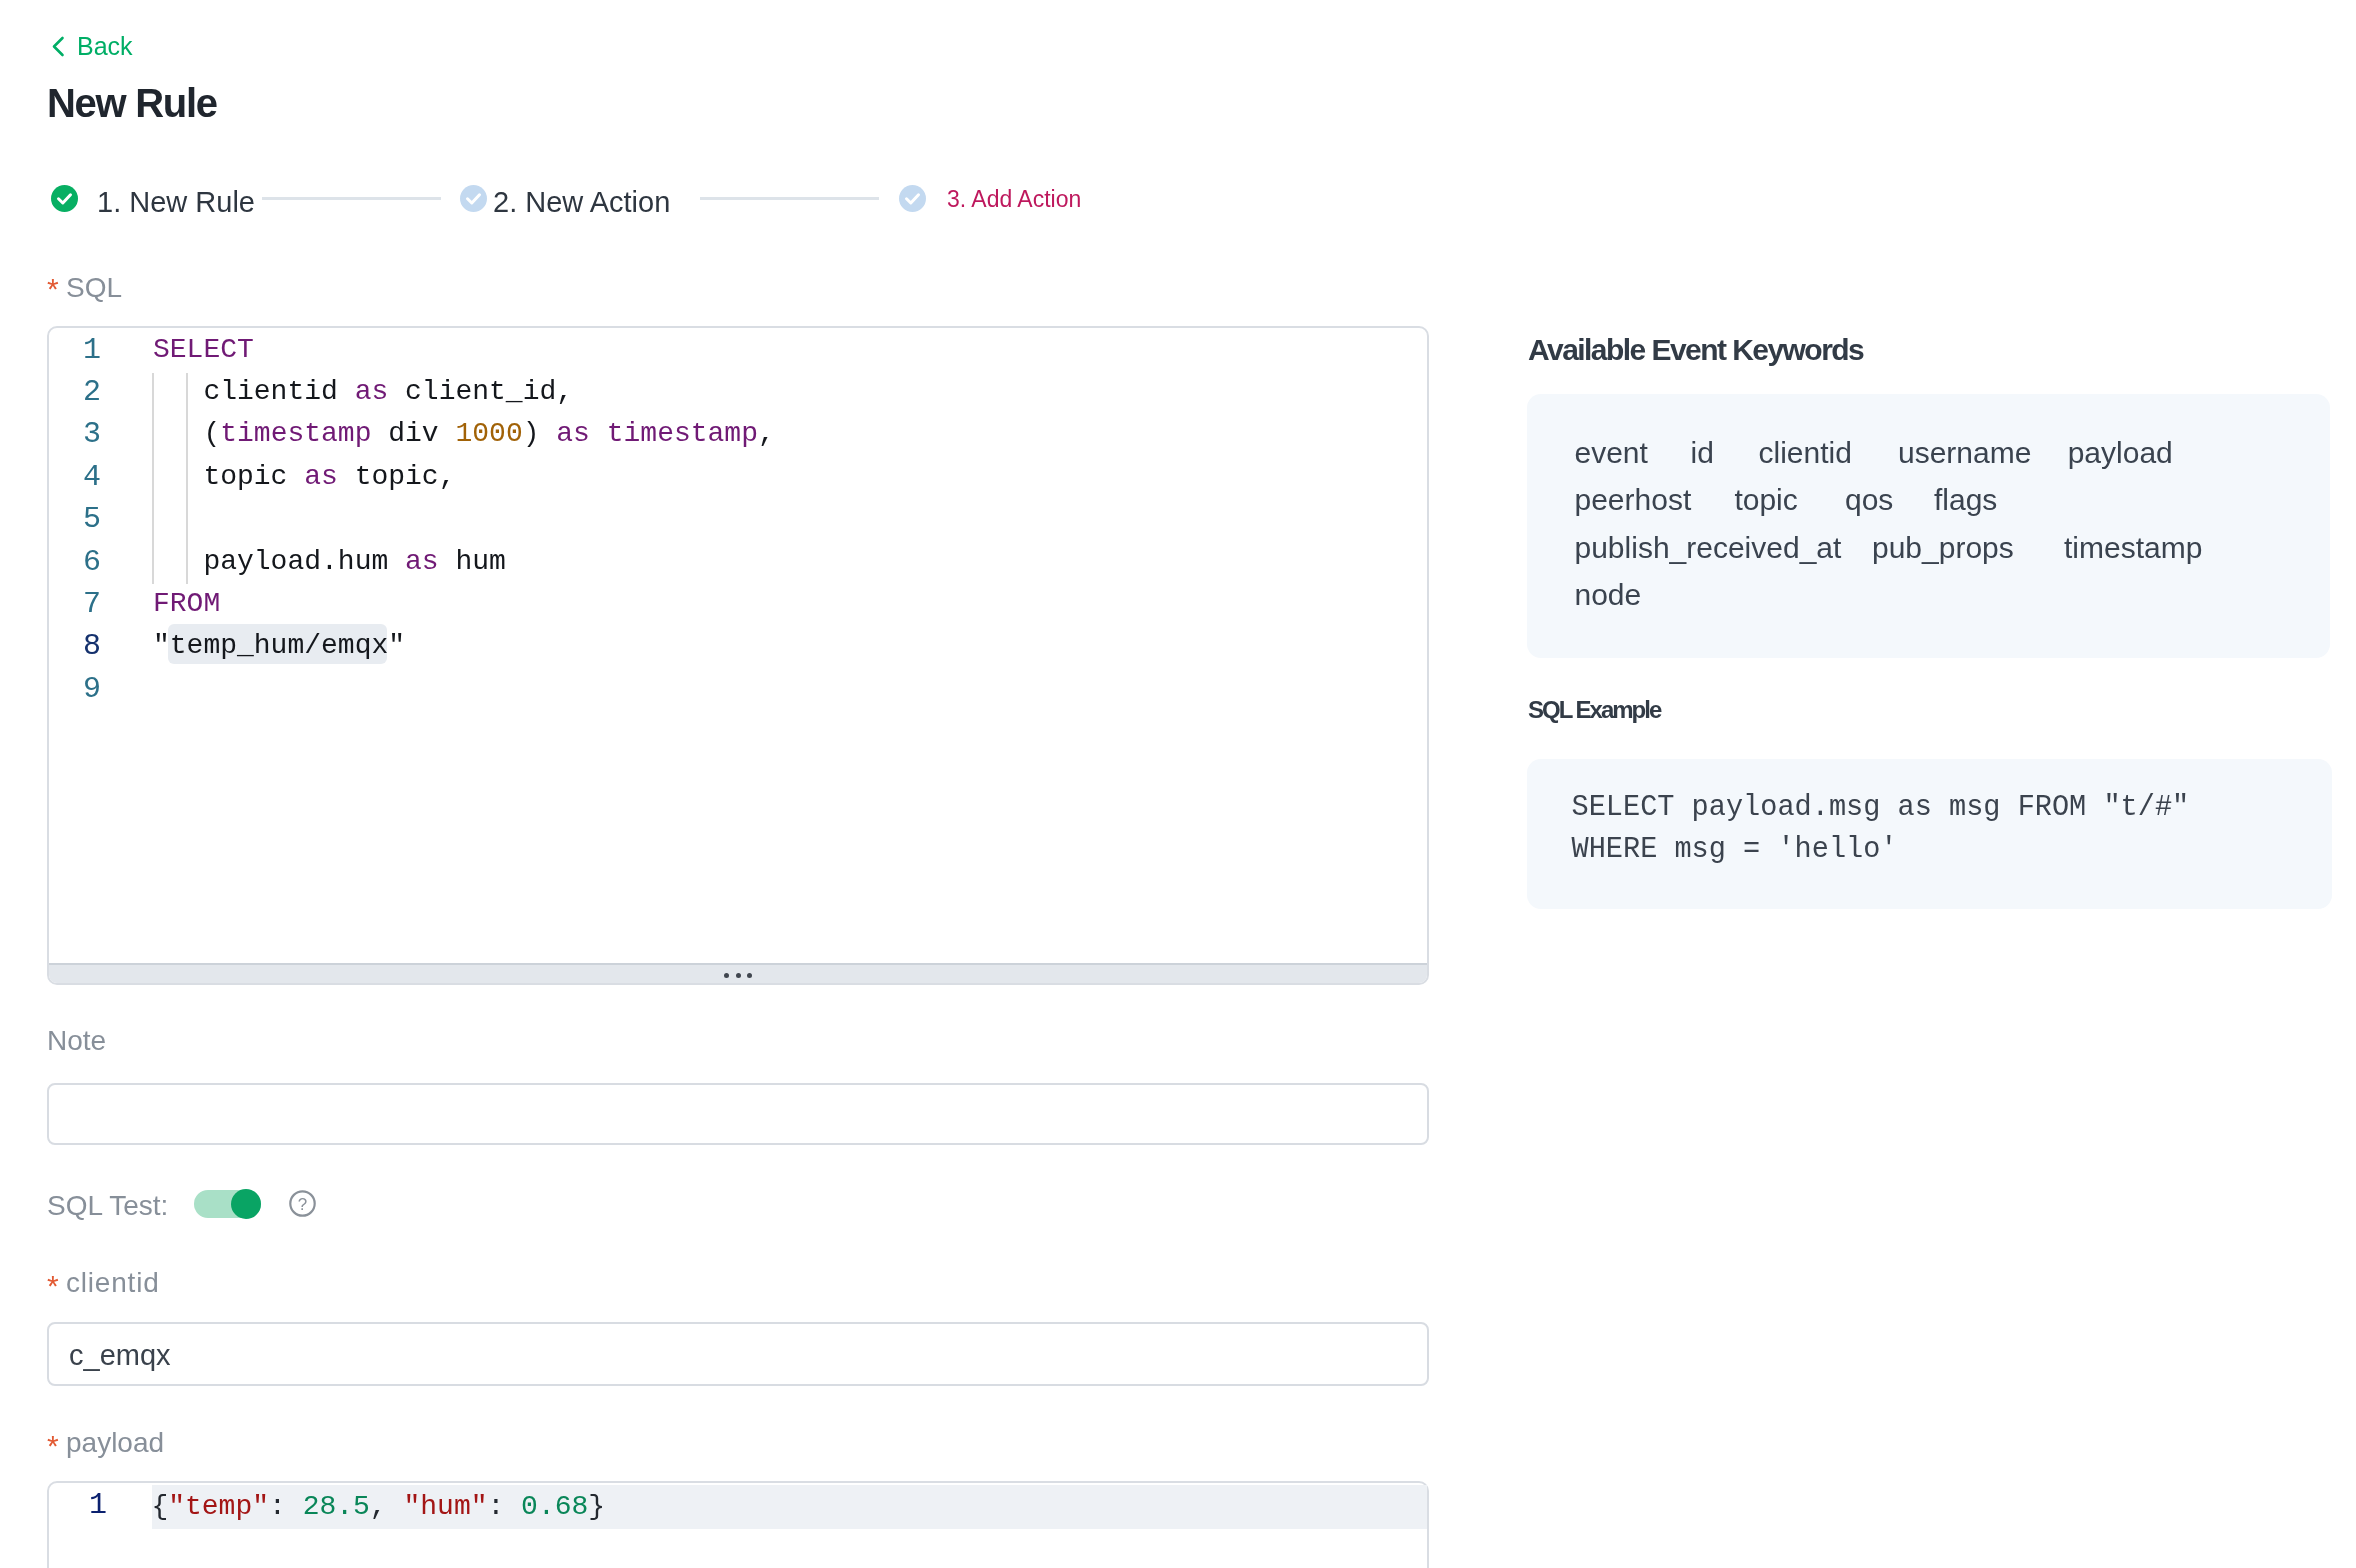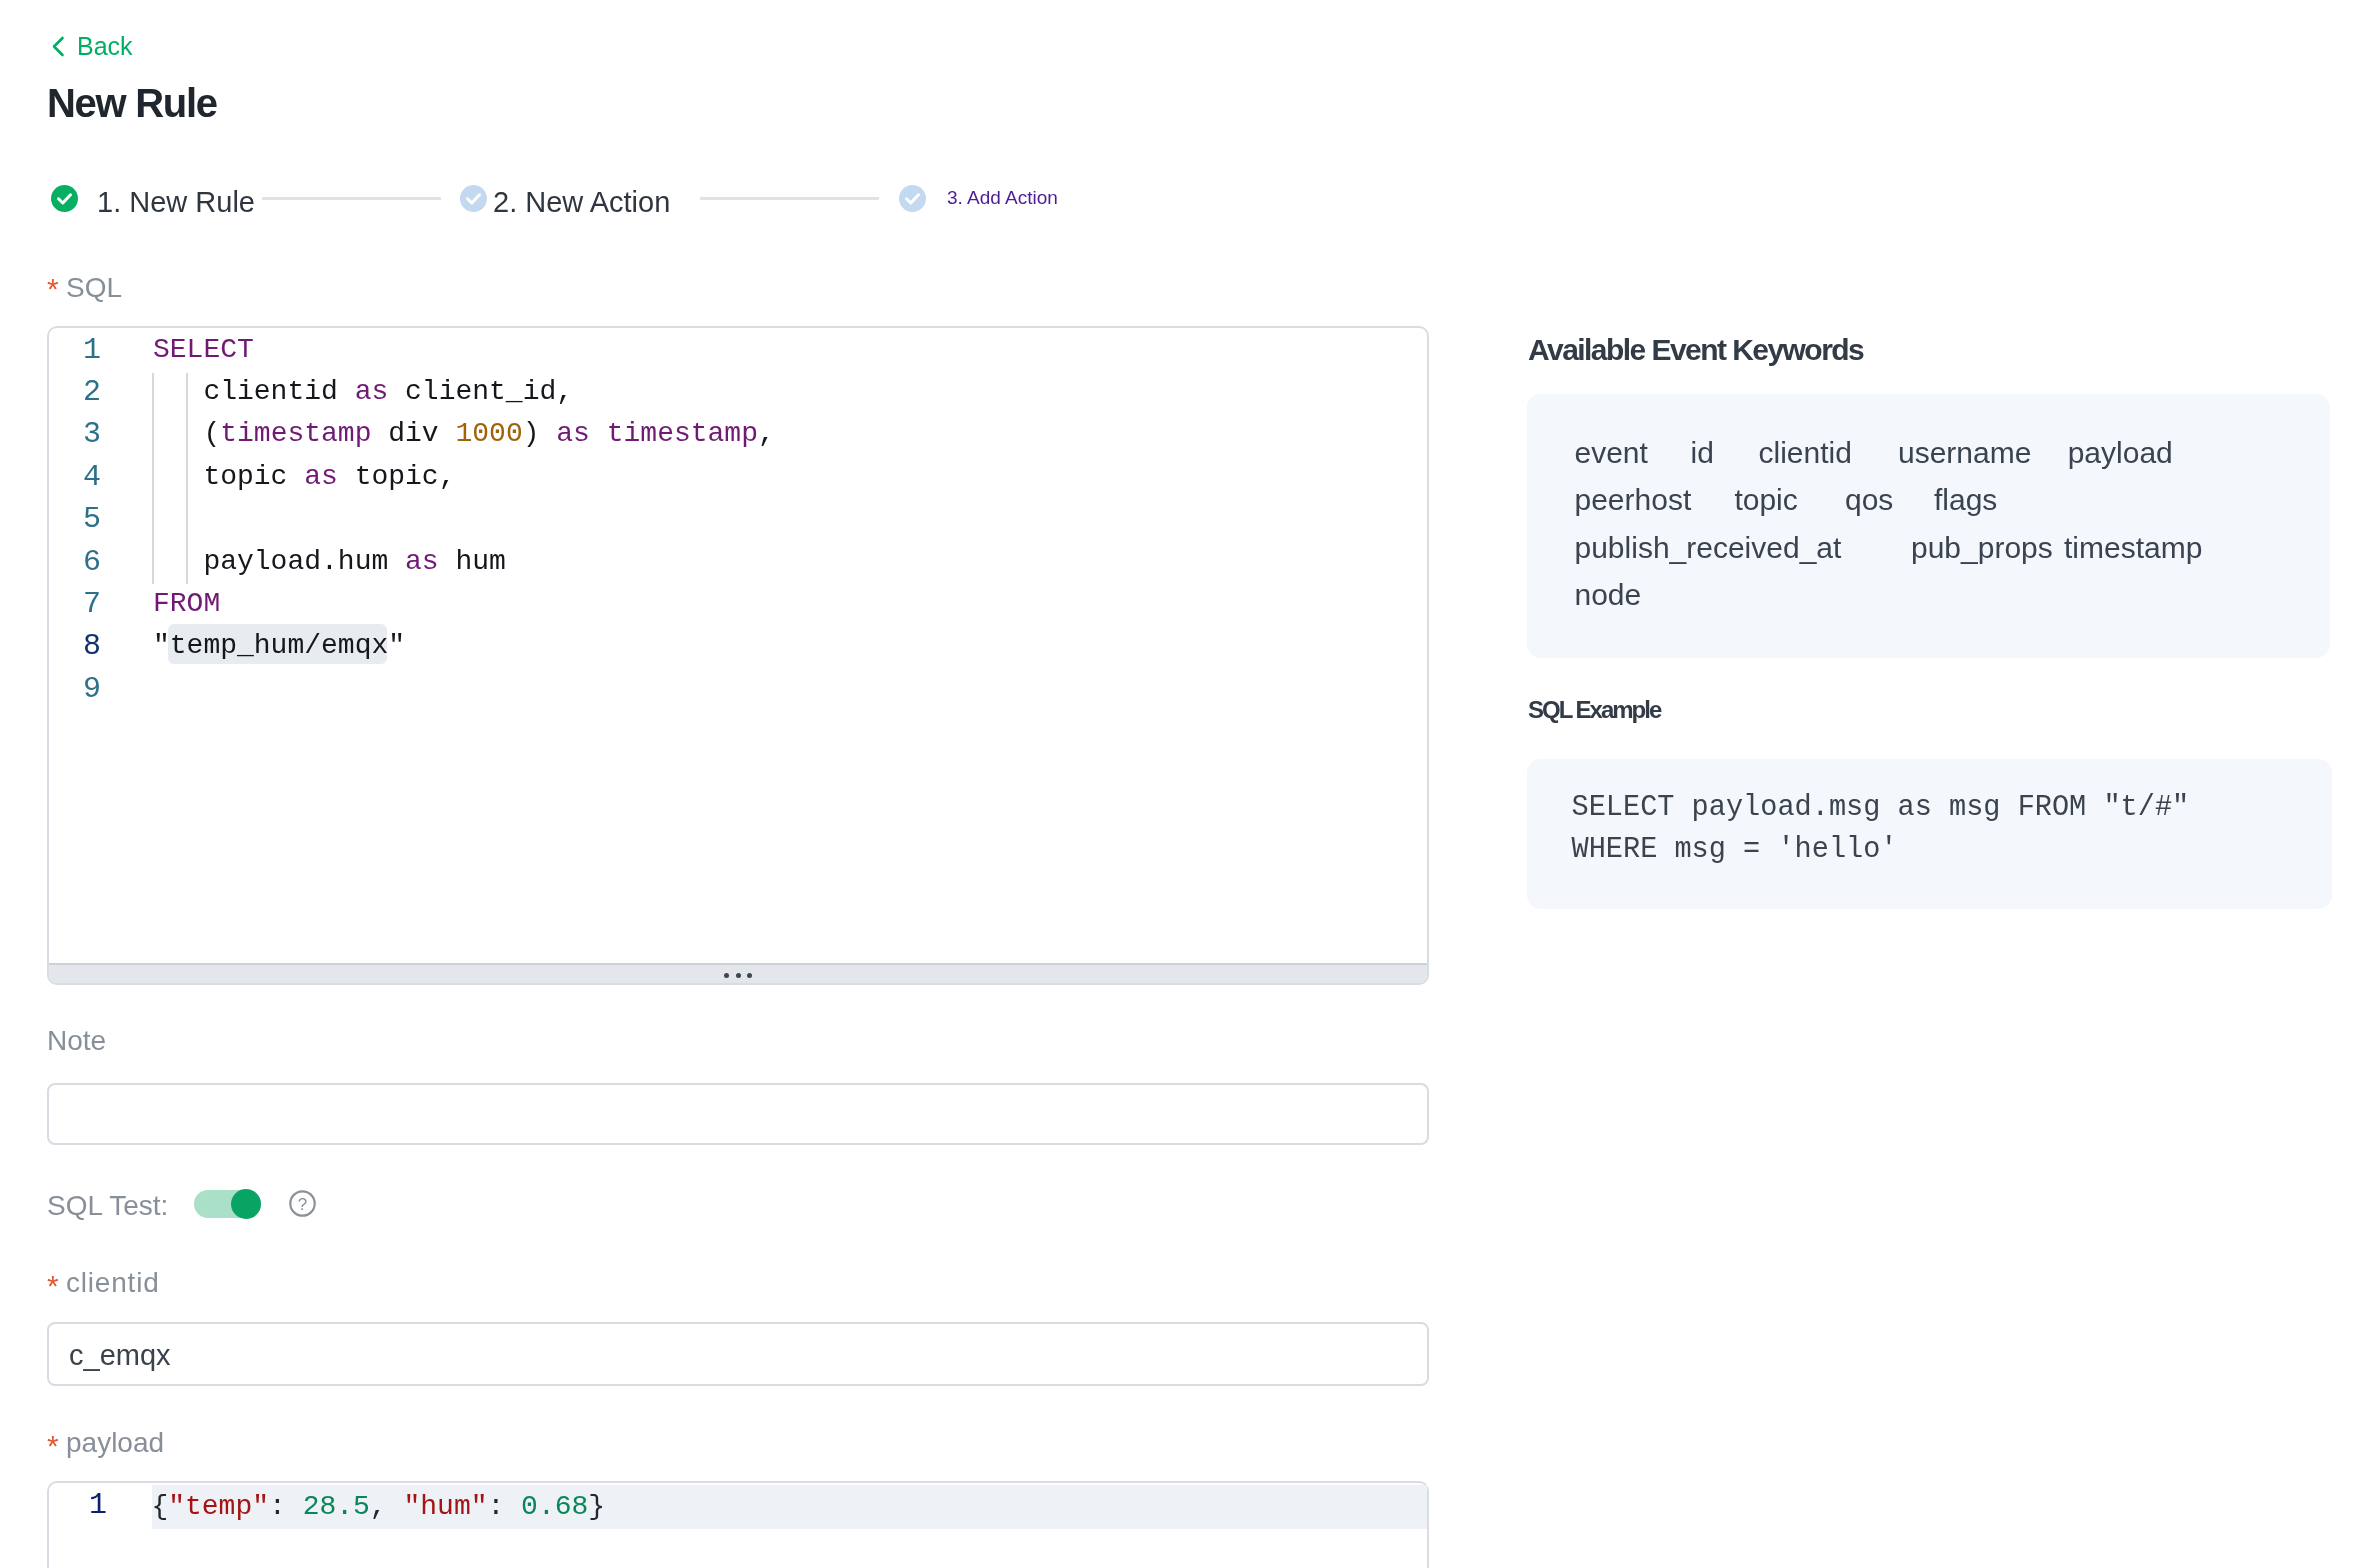--- a/index.html
+++ b/index.html
@@ -38,21 +38,21 @@
   <svg class="abs" style="left:460px;top:185px" width="27" height="27" viewBox="0 0 27 27">
     <circle cx="13.5" cy="13.5" r="13.5" fill="#c3d9f0"></circle>
     <path d="M7.5 13.8 L11.8 18 L19.5 9.8" fill="none" stroke="#ffffff" stroke-width="3" stroke-linecap="round" stroke-linejoin="round"></path>
   </svg>
   <div class="abs" style="left:493px;top:188px;font-size:29px;font-weight:500;color:#2e3640;line-height:1">2. New Action</div>
   <div class="abs" style="left:700px;top:197px;width:179px;height:2.5px;background:#dde3e9"></div>
   <svg class="abs" style="left:899px;top:185px" width="27" height="27" viewBox="0 0 27 27">
     <circle cx="13.5" cy="13.5" r="13.5" fill="#c3d9f0"></circle>
     <path d="M7.5 13.8 L11.8 18 L19.5 9.8" fill="none" stroke="#ffffff" stroke-width="3" stroke-linecap="round" stroke-linejoin="round"></path>
   </svg>
-  <div class="abs" style="left:947px;top:188px;font-size:19px;font-weight:500;color:#4c1d95;line-height:1">3. Add Action</div>
+  <div class="abs" style="left:947px;top:188px;font-size:23px;font-weight:500;color:#be185d;line-height:1">3. Add Action</div>
 
   <div class="abs ast" style="left:47px;top:274px">*</div>
   <div class="abs lbl" style="left:66px;top:274.4px">SQL</div>
 
   <div class="abs" id="editor" style="left:47px;top:326px;width:1382px;height:659px;border:2px solid #d9dde3;border-radius:10px;background:#fff">
 
     <div class="abs" style="left:103px;top:45px;width:2px;height:211px;background:#d8d8d8"></div>
     <div class="abs" style="left:137px;top:45px;width:2px;height:211px;background:#d8d8d8"></div>
 
     <div class="abs" style="left:119px;top:296px;width:219px;height:40px;background:#e8ecf1;border-radius:6px"></div>
@@ -87,21 +87,21 @@
   <div class="kw" style="left:1574.5px;top:437.6px">event</div>
   <div class="kw" style="left:1690.5px;top:437.6px">id</div>
   <div class="kw" style="left:1758.5px;top:437.6px">clientid</div>
   <div class="kw" style="left:1898px;top:437.6px">username</div>
   <div class="kw" style="left:2067.7px;top:437.6px">payload</div>
   <div class="kw" style="left:1574.5px;top:485.2px">peerhost</div>
   <div class="kw" style="left:1734.4px;top:485.2px">topic</div>
   <div class="kw" style="left:1845px;top:485.2px">qos</div>
   <div class="kw" style="left:1934px;top:485.2px">flags</div>
   <div class="kw" style="left:1574.5px;top:532.8px">publish_received_at</div>
-  <div class="kw" style="left:1911px;top:532.8px">pub_props</div>
+  <div class="kw" style="left:1872px;top:532.8px">pub_props</div>
   <div class="kw" style="left:2064px;top:532.8px">timestamp</div>
   <div class="kw" style="left:1574.5px;top:580.4px">node</div>
 
   <div class="abs" style="left:1528px;top:697.6px;font-size:24px;font-weight:700;color:#323b46;line-height:1;letter-spacing:-2px">SQL Example</div>
   <div class="abs" style="left:1527px;top:759px;width:805px;height:150px;background:#f4f8fc;border-radius:14px"></div>
   <div class="abs mono" style="left:1571.5px;top:786.8px;font-size:28.6px;line-height:42px;color:#3b434e">SELECT payload.msg as msg FROM "t/#"
 WHERE msg = 'hello'</div>
 
   <div class="abs lbl" style="left:47px;top:1027px">Note</div>
   <div class="abs" style="left:47px;top:1083px;width:1382px;height:62px;border:2px solid #d8dce2;border-radius:8px"></div>

